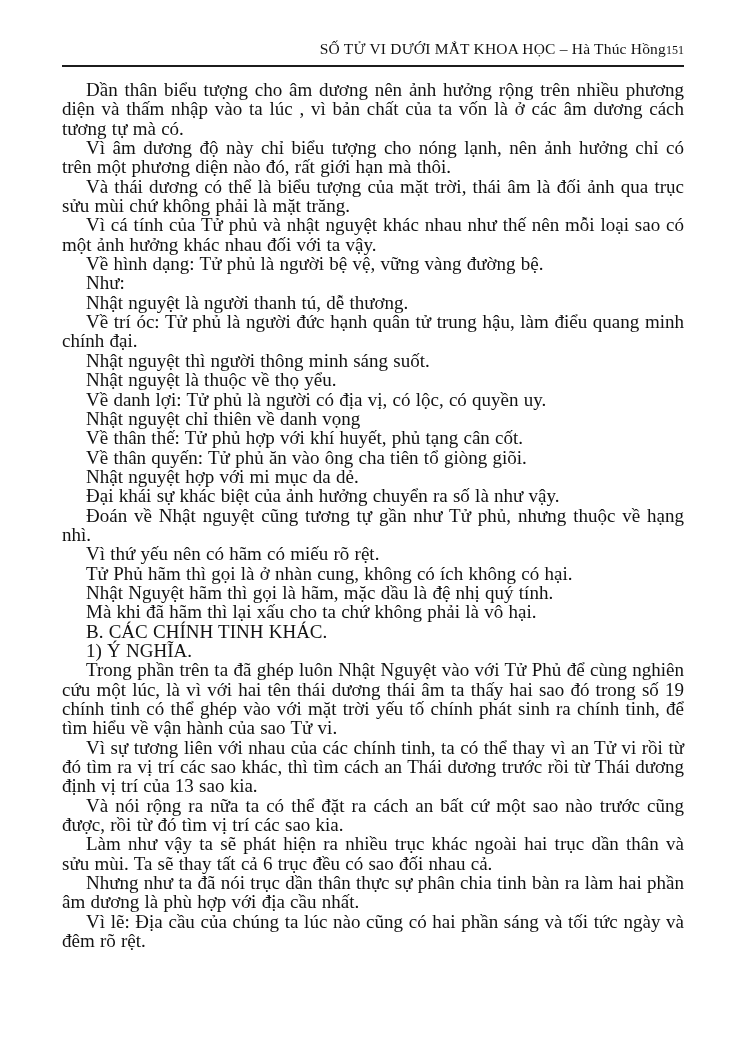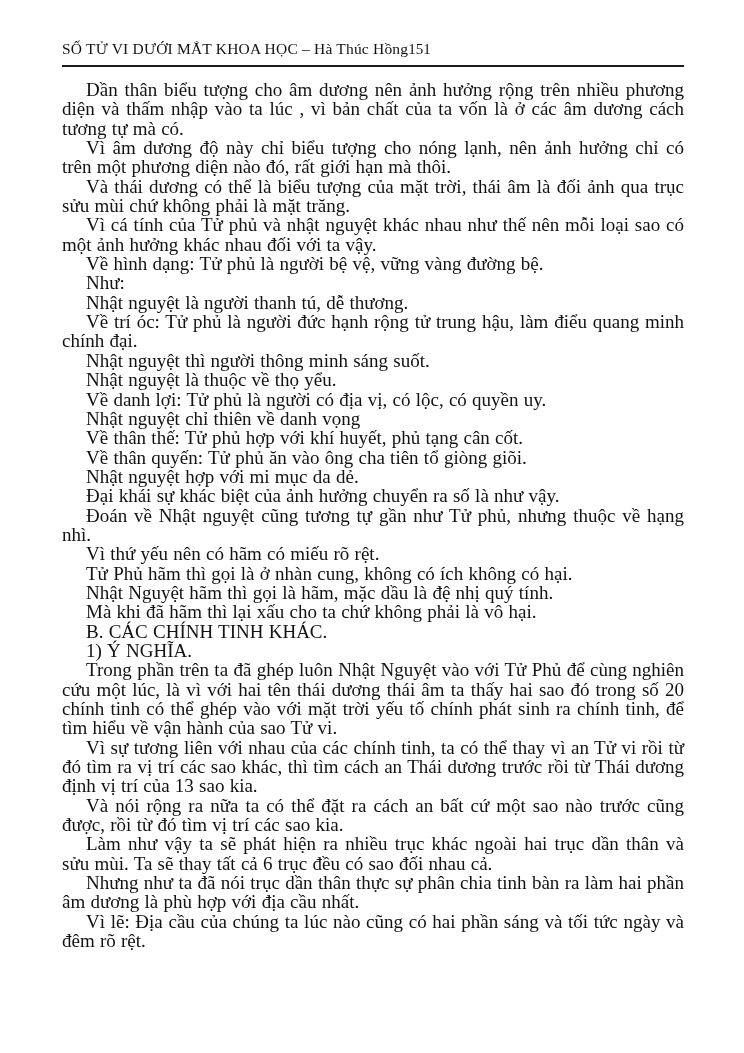--- a/index.html
+++ b/index.html
@@ -14,31 +14,31 @@
     margin: 0 auto;
     background: #ffffff;
     color: #121212;
     font-family: "Liberation Serif", "DejaVu Serif", serif;
     box-sizing: border-box;
     padding: 40px 60px 0 62px;
     overflow: hidden;
   }
   .running-header {
     display: flex;
-    justify-content: flex-start;
+    justify-content: flex-end;
     align-items: baseline;
     font-size: 15.5px;
     padding-bottom: 7px;
     border-bottom: 2px solid #1c1c1c;
   }
   .running-header .book-title {
     letter-spacing: 0.2px;
   }
   .running-header .page-number {
-    font-size: 15px;
+    font-size: 12px;
   }
   .body-text {
     margin-top: 13px;
   }
   .body-text p {
     margin: 0;
     font-size: 19px;
     line-height: 19.35px;
     text-align: justify;
     text-indent: 24px;
@@ -54,36 +54,36 @@
     <span class="page-number">151</span>
   </div>
   <div class="body-text">
     <p>Dần thân biểu tượng cho âm dương  nên ảnh hưởng rộng trên nhiều phương diện và thấm nhập vào ta lúc , vì bản chất của ta vốn là ở các âm dương cách tương tự mà có.</p>
     <p>Vì âm dương độ này chỉ biểu tượng cho nóng lạnh, nên ảnh hưởng chỉ có  trên một phương diện nào đó, rất giới hạn mà thôi.</p>
     <p>Và thái dương có thể là biểu tượng của mặt trời, thái âm là đối ảnh qua trục sửu mùi chứ không phải là mặt trăng.</p>
     <p>Vì cá tính của Tử phủ và nhật nguyệt khác nhau như thế nên mỗi loại sao có một ảnh hưởng khác nhau đối với ta vậy.</p>
     <p>Về hình dạng: Tử phủ là người bệ vệ, vững vàng đường bệ.</p>
     <p>Như:</p>
     <p>Nhật nguyệt là người thanh tú, dễ thương.</p>
-    <p>Về trí óc: Tử phủ là người đức hạnh rộng tử trung hậu, làm điểu quang minh chính đại.</p>
+    <p>Về trí óc: Tử phủ là người đức hạnh quân tử trung hậu, làm điểu quang minh chính đại.</p>
     <p>Nhật nguyệt thì người thông minh sáng suốt.</p>
     <p>Nhật nguyệt là thuộc về thọ yểu.</p>
     <p>Về danh lợi: Tử phủ là người có địa vị, có lộc, có quyền uy.</p>
     <p>Nhật nguyệt chỉ thiên về danh vọng</p>
     <p>Về thân thế: Tử phủ hợp với khí huyết, phủ tạng cân cốt.</p>
     <p>Về thân quyến: Tử phủ ăn vào ông cha tiên tổ giòng giõi.</p>
     <p>Nhật nguyệt hợp với mi mục da dẻ.</p>
     <p>Đại khái sự khác biệt của ảnh hưởng chuyển ra số là như vậy.</p>
     <p>Đoán về Nhật nguyệt cũng tương tự gần như Tử phủ, nhưng thuộc về hạng nhì.</p>
     <p>Vì thứ yếu nên có hãm có miếu rõ rệt.</p>
     <p>Tử Phủ hãm thì gọi là ở nhàn cung, không có ích không có hại.</p>
     <p>Nhật Nguyệt hãm thì gọi là hãm, mặc dầu là đệ nhị quý tính.</p>
     <p>Mà khi đã hãm thì lại xấu cho ta chứ không phải là vô hại.</p>
     <p>B.  CÁC CHÍNH TINH KHÁC.</p>
     <p>1)  Ý NGHĨA.</p>
-    <p>Trong phần trên ta đã ghép luôn Nhật Nguyệt vào với Tử Phủ để cùng nghiên cứu một lúc, là vì với hai tên thái dương thái âm ta thấy hai sao đó trong số 20 chính tinh có thể ghép vào với mặt trời yếu tố chính phát sinh ra chính tinh, để tìm hiểu về vận hành của sao Tử vi.</p>
+    <p>Trong phần trên ta đã ghép luôn Nhật Nguyệt vào với Tử Phủ để cùng nghiên cứu một lúc, là vì với hai tên thái dương thái âm ta thấy hai sao đó trong số 19 chính tinh có thể ghép vào với mặt trời yếu tố chính phát sinh ra chính tinh, để tìm hiểu về vận hành của sao Tử vi.</p>
     <p>Vì sự tương liên với nhau của các chính tinh, ta có thể thay vì an Tử vi rồi từ đó tìm ra vị trí các sao khác, thì tìm cách an Thái dương trước rồi từ Thái dương định vị trí của 13 sao kia.</p>
     <p>Và nói rộng ra nữa ta có thể đặt ra cách an bất cứ một sao nào trước cũng được, rồi từ đó tìm vị trí các sao kia.</p>
     <p>Làm như vậy ta sẽ phát hiện ra nhiều trục khác ngoài hai trục dần thân và sửu mùi. Ta sẽ thay tất cả 6 trục đều có sao đối nhau cả.</p>
     <p>Nhưng như ta đã nói trục dần thân thực sự phân chia tinh bàn ra làm hai phần âm dương là phù hợp với địa cầu nhất.</p>
     <p>Vì lẽ: Địa cầu của chúng ta lúc nào cũng có hai phần sáng và tối tức ngày và đêm rõ rệt.</p>
   </div>
 </div>
 
 </body></html>

